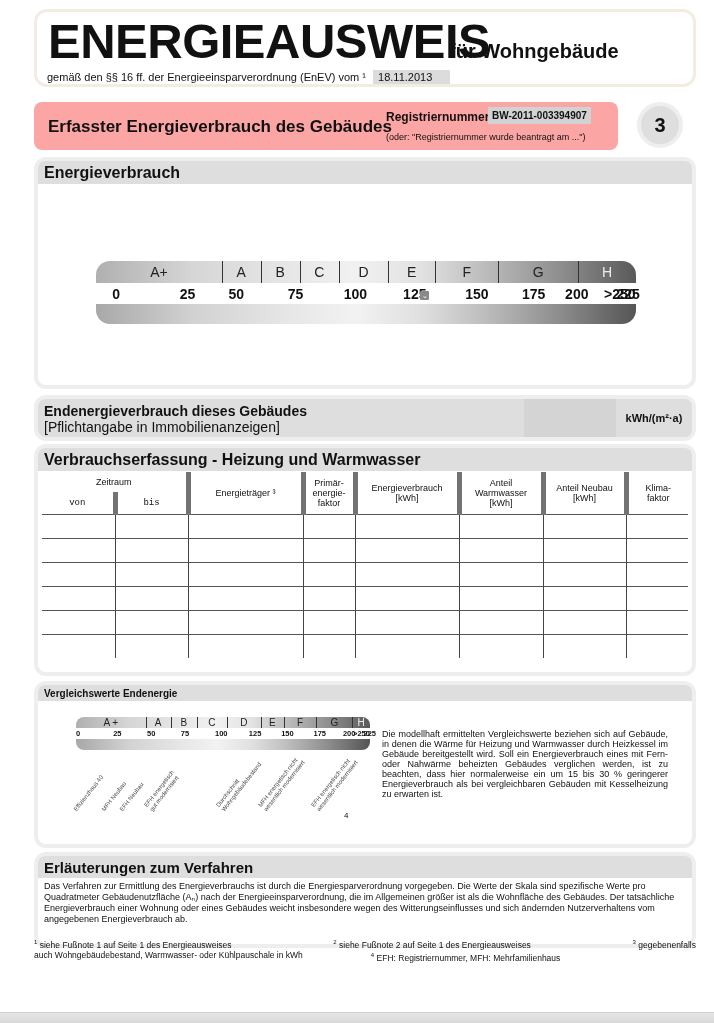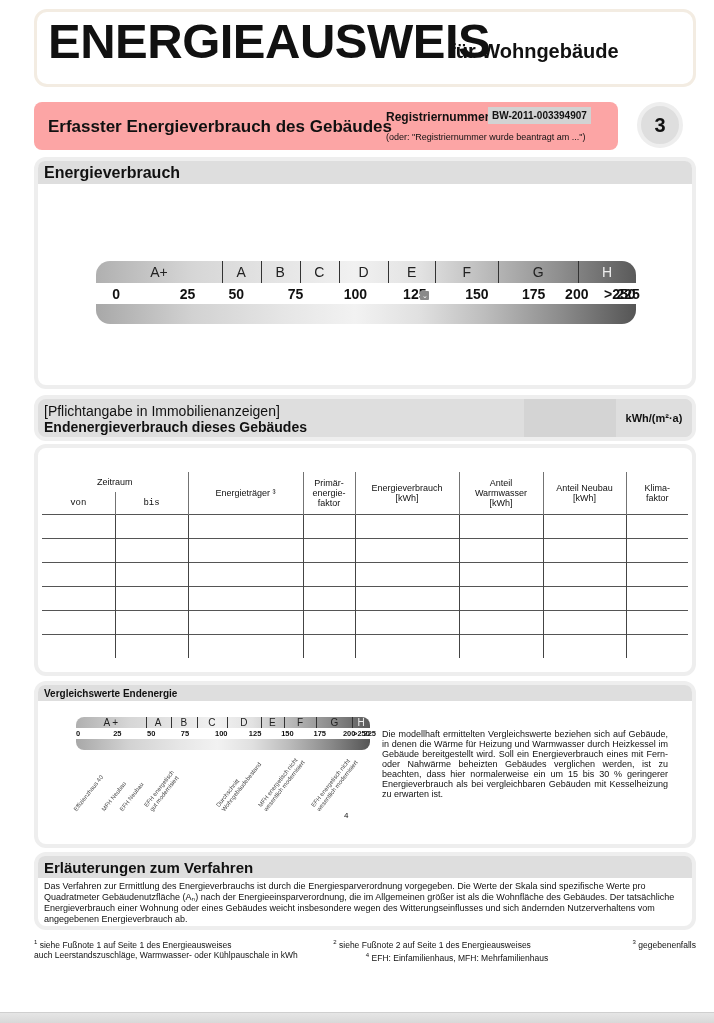--- a/index.html
+++ b/index.html
@@ -54,21 +54,21 @@
 
   
   #endenergie .left { position: absolute; left: 6px; top: 4px; }
   #end-title { font-size: 14px; font-weight: bold; display:block; }
   #end-sub { font-size: 14px; display:block; }
   #end-value-box { position: absolute; left: 486px; top: 0; width: 92px; height: 100%; background: #d4d4d4; }
   #end-unit { position: absolute; left: 578px; top: 0; width: 76px; height: 100%; background: #dedede; font-size: 11px; font-weight: bold; display:flex; align-items:center; justify-content:center; border-radius: 0 7px 7px 0; }
 
   
   table.verb { border-collapse: collapse; position: absolute; left: 4px; top: 24px; width: 646px; font-size: 9px; }
-  table.verb th { font-weight: normal; text-align: center; vertical-align: middle; border-left: 1px solid #737373; line-height: 10px; }
+  table.verb th { font-weight: normal; text-align: center; vertical-align: middle; border-left: 5px solid #737373; line-height: 10px; }
   table.verb th:first-child, table.verb td:first-child { border-left: none; }
   table.verb td { border-left: 1px solid #444; border-top: 1px solid #555; height: 24px; }
   table.verb tr.hdr2 th { height: 22px; font-family: Liberation Mono, monospace; }
 
   
   #verg-text { position: absolute; left: 344px; top: 44px; width: 286px; font-size: 9px; line-height: 10px; text-align: justify; }
   .rot { position: absolute; font-size: 6px; color: #444; transform-origin: left bottom; transform: rotate(-52deg); white-space: nowrap; line-height: 7px; }
   #verg-note { position: absolute; left: 306px; top: 126px; font-size: 8px; }
 
   #erl-text { font-size: 9px; line-height: 11px; padding: 3px 6px; }
@@ -78,20 +78,24 @@
   .fn-row { display: flex; justify-content: space-between; }
 
   #bottom-bar { position: absolute; left: 0; top: 1012px; width: 714px; height: 11px; background: linear-gradient(#e6e6e6, #d8d8d8); border-top: 1px solid #cfcfcf; }
 </style>
 </head>
 <body>
 
 <div id="title-box">
   <div id="title-sub">für Wohngebäude</div>
   <div id="title-main">ENERGIEAUSWEIS</div>
+  <div id="title-line">
+    <span>gemäß den §§ 16 ff. der Energieeinsparverordnung (EnEV) vom ¹</span>
+    <span id="title-date">18.11.2013</span>
+  </div>
 </div>
 
 <div id="head-bar">
   <div id="head-bar-title">Erfasster Energieverbrauch des Gebäudes</div>
   <div id="reg-label">Registriernummer ²</div>
   <div id="reg-value">BW-2011-003394907</div>
   <div id="reg-hint">(oder: "Registriernummer wurde beantragt am ...")</div>
 </div>
 <div id="page-num">3</div>
 
@@ -127,28 +131,29 @@
       <div class="tick" style="font-size: 14px; top: 25px; left: 425.9px;">175</div>
       <div class="tick" style="font-size: 14px; top: 25px; left: 469.1px;">200</div>
       <div class="tick" style="font-size: 14px; top: 25px; left: 520.4px;">225</div>
       <div class="tick" style="font-size: 14px; top: 25px; left: 508px;">&gt;250</div>
       <div id="marker" style="left: 324.408px; top: 30px;">⌄</div>
     </div>
 </div>
 
 <div class="panel" id="endenergie" style="top:395px; height:46px; background:#dedede;">
   <div class="left">
+    <span id="end-title">Endenergieverbrauch dieses Gebäudes</span>
     <span id="end-sub">[Pflichtangabe in Immobilienanzeigen]</span>
-    <span id="end-title">Endenergieverbrauch dieses Gebäudes</span>
   </div>
   <div id="end-value-box"></div>
   <div id="end-unit">kWh/(m²·a)</div>
 </div>
 
 <div class="panel" id="verb-panel" style="top:444px; height:232px;">
+  <div class="panel-head">Verbrauchserfassung - Heizung und Warmwasser</div>
   <table class="verb">
     <colgroup>
       <col style="width:73px">
         <col style="width:73px">
         <col style="width:115px">
         <col style="width:52px">
       <col style="width:104px">
         <col style="width:84px">
         <col style="width:83px">
         <col style="width:62px">
@@ -284,30 +289,30 @@
 Wohngebäudebestand</div>
       <div class="rot" style="white-space: pre; left: 230px; top: 114px;">MFH energetisch nicht
 wesentlich modernisiert</div>
       <div class="rot" style="white-space: pre; left: 283px; top: 114px;">EFH energetisch nicht
 wesentlich modernisiert</div>
     </div>
   <div id="verg-note">4</div>
   <div id="verg-text">Die modellhaft ermittelten Vergleichswerte beziehen sich auf Gebäude, in denen die Wärme für Heizung und Warmwasser durch Heizkessel im Gebäude bereitgestellt wird. Soll ein Energieverbrauch eines mit Fern- oder Nahwärme beheizten Gebäudes verglichen werden, ist zu beachten, dass hier normalerweise ein um 15 bis 30 % geringerer Energieverbrauch als bei vergleichbaren Gebäuden mit Kesselheizung zu erwarten ist.</div>
 </div>
 
-<div class="panel" id="erl-panel" style="top:852px; height:78px;">
+<div class="panel" id="erl-panel" style="top:852px; height:96px;">
   <div class="panel-head" style="font-size:15px;">Erläuterungen zum Verfahren</div>
   <div id="erl-text">Das Verfahren zur Ermittlung des Energieverbrauchs ist durch die Energiesparverordnung vorgegeben. Die Werte der Skala sind spezifische Werte pro Quadratmeter Gebäudenutzfläche (Aₙ) nach der Energieeinsparverordnung, die im Allgemeinen größer ist als die Wohnfläche des Gebäudes. Der tatsächliche Energieverbrauch einer Wohnung oder eines Gebäudes weicht insbesondere wegen des Witterungseinflusses und sich ändernden Nutzerverhaltens vom angegebenen Energieverbrauch ab.</div>
 </div>
 
 <div id="footnotes">
   <div class="fn-row">
     <span><sup>1</sup> <span>siehe Fußnote 1 auf Seite 1 des Energieausweises</span></span>
     <span><sup>2</sup> <span>siehe Fußnote 2 auf Seite 1 des Energieausweises</span></span>
     <span><sup>3</sup> <span>gegebenenfalls</span></span>
   </div>
   <div class="fn-row" style="justify-content:flex-start;">
-    <span>auch Leerstandszuschläge, Warmwasser- oder Kühlpauschale in kWh</span>
-    <span style="margin-left:68px;"><sup>4</sup> <span>EFH: Einfamilienhaus, MFH: Mehrfamilienhaus</span></span>
+    <span>auch Wohngebäudebestand, Warmwasser- oder Kühlpauschale in kWh</span>
+    <span style="margin-left:68px;"><sup>4</sup> <span>EFH: Registriernummer, MFH: Mehrfamilienhaus</span></span>
   </div>
 </div>
 
 <div id="bottom-bar"></div>
 
 </body></html>

